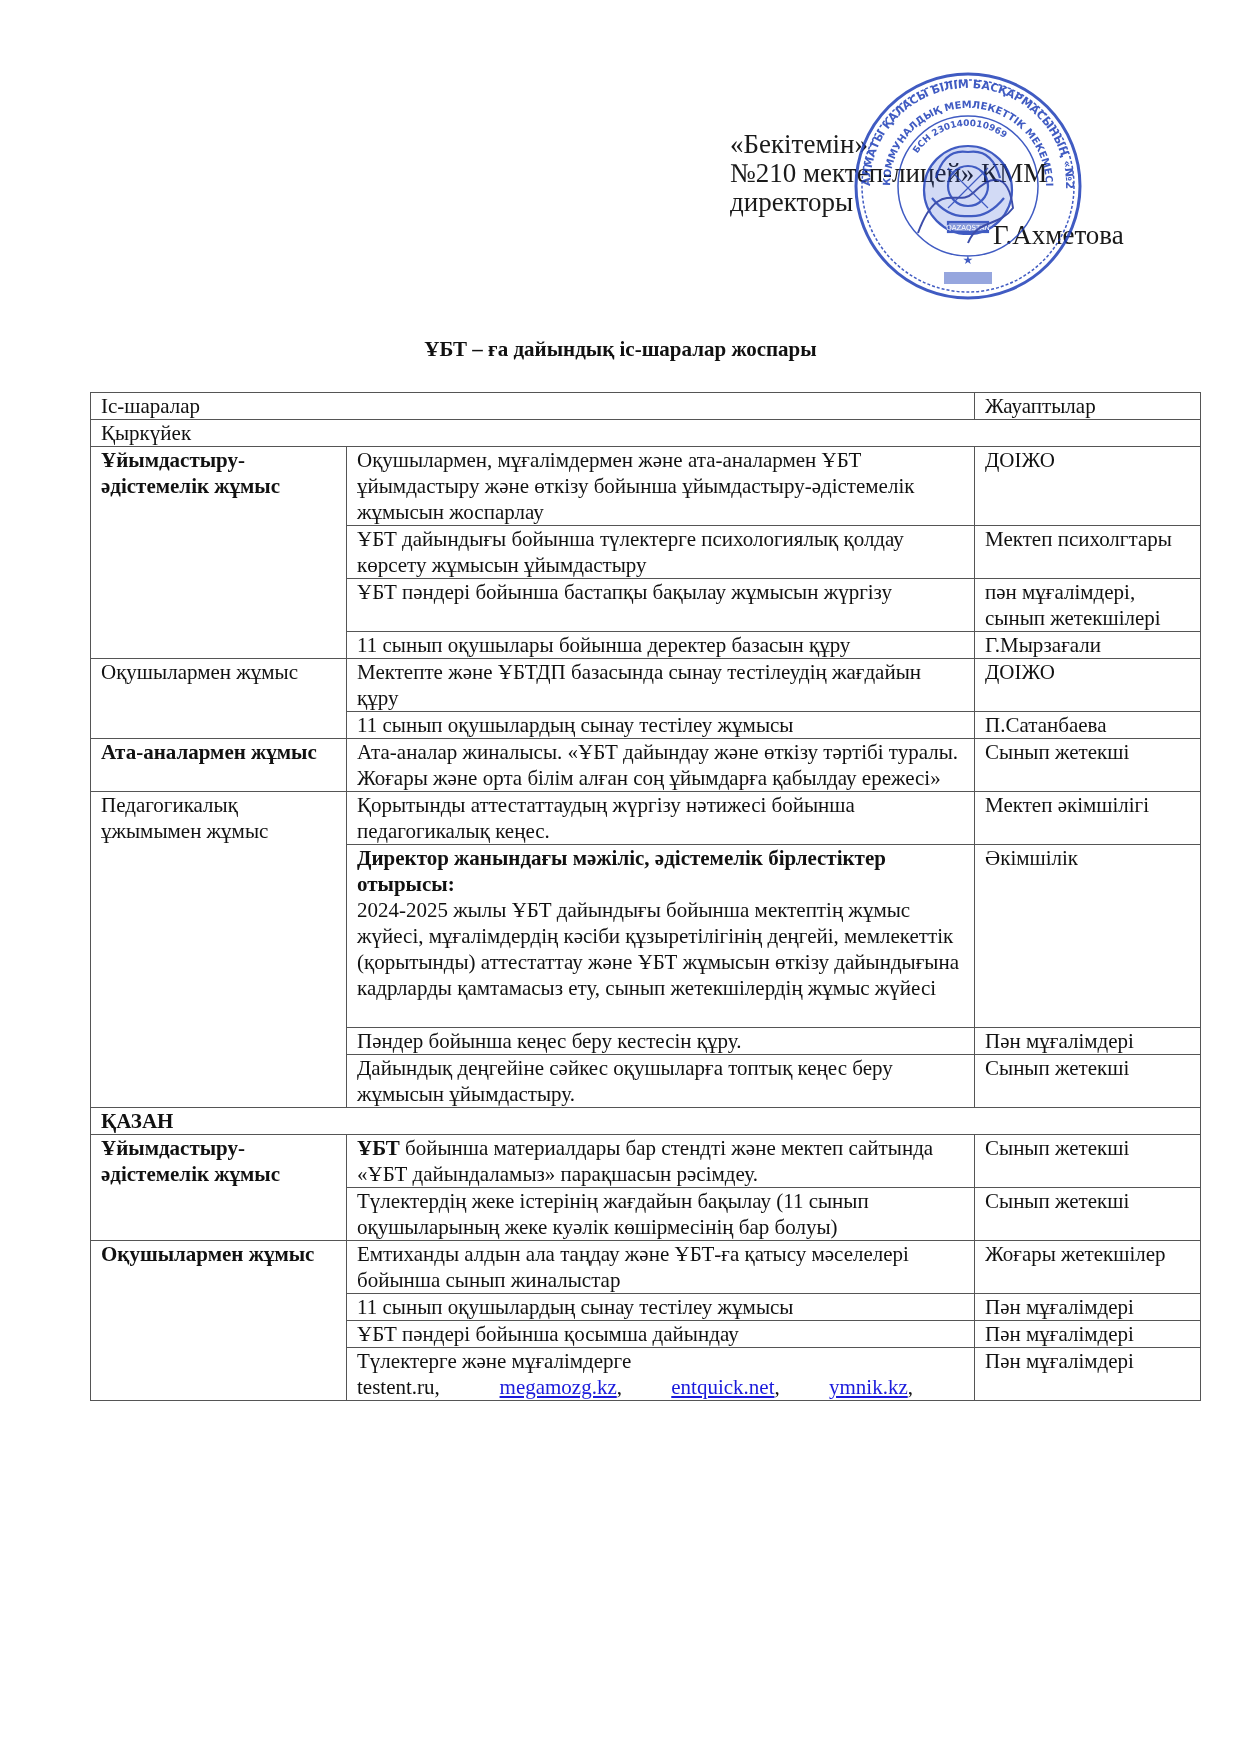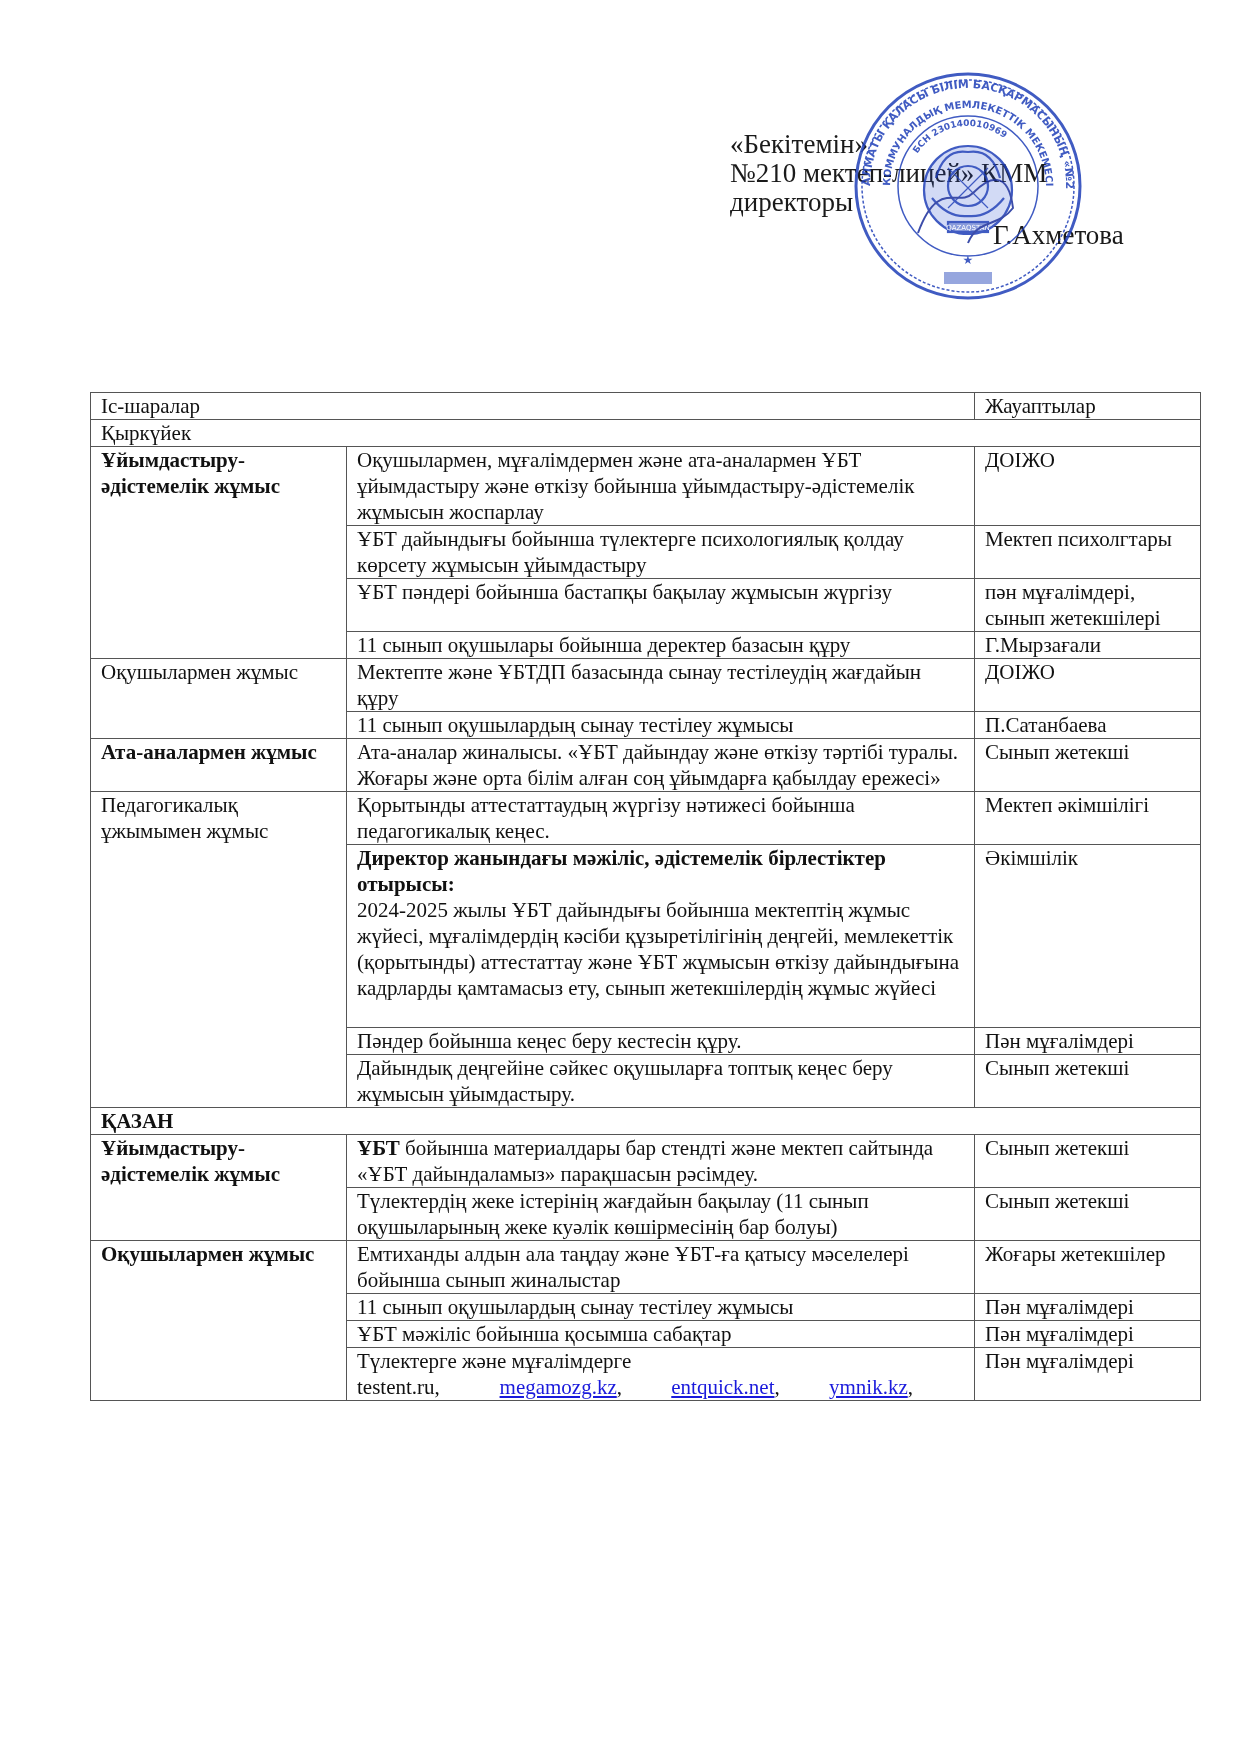--- a/index.html
+++ b/index.html
@@ -74,20 +74,21 @@
     <path d="M 100,100 L 140,140 M 140,100 L 100,140" stroke-width="1.2"></path>
     <rect x="100" y="154" width="40" height="10" fill="#1f3fb8" fill-opacity="0.5"></rect>
   </g>
   <text x="120" y="162" font-size="7" fill="#ffffff" text-anchor="middle" font-family="DejaVu Sans, sans-serif">QAZAQSTAN</text>
   <text x="120" y="196" font-size="12" fill="#1f3fb8" text-anchor="middle">★</text>
   <rect x="96" y="204" width="48" height="12" fill="#1f3fb8" fill-opacity="0.55"></rect>
   <path d="M 70,165 C 90,110 110,140 125,125 S 160,100 165,140 C 150,160 130,150 120,175" fill="none" stroke="#1b2f9c" stroke-width="2"></path>
 </svg>
 
 <div class="title">
+  <div>ҰБТ – ға дайындық іс-шаралар жоспары</div>
 </div>
 
 <table class="plan">
   <colgroup>
       <col class="c1">
       <col class="c2">
       <col class="c3">
     </colgroup>
   <tbody>
     <tr>
@@ -170,21 +171,21 @@
     <tr>
       <td rowspan="4" class="b">Оқушылармен жұмыс</td>
       <td>Емтиханды алдын ала таңдау және ҰБТ-ға қатысу мәселелері бойынша сынып жиналыстар</td>
       <td>Жоғары жетекшілер</td>
     </tr>
     <tr>
       <td>11 сынып оқушылардың сынау тестілеу жұмысы</td>
       <td>Пән мұғалімдері</td>
     </tr>
     <tr>
-      <td>ҰБТ мәжіліс бойынша қосымша сабақтар</td>
+      <td>ҰБТ пәндері бойынша қосымша дайындау</td>
       <td>Пән мұғалімдері</td>
     </tr>
     <tr>
       <td>
         <div>Түлектерге және мұғалімдерге</div>
         <div>
           <span>testent.ru,</span>&nbsp;&nbsp;
           <a class="lnk" href="#">megamozg.kz</a>, <a class="lnk" href="#">entquick.net</a>, <a class="lnk" href="#">ymnik.kz</a>,
         </div>
       </td>

